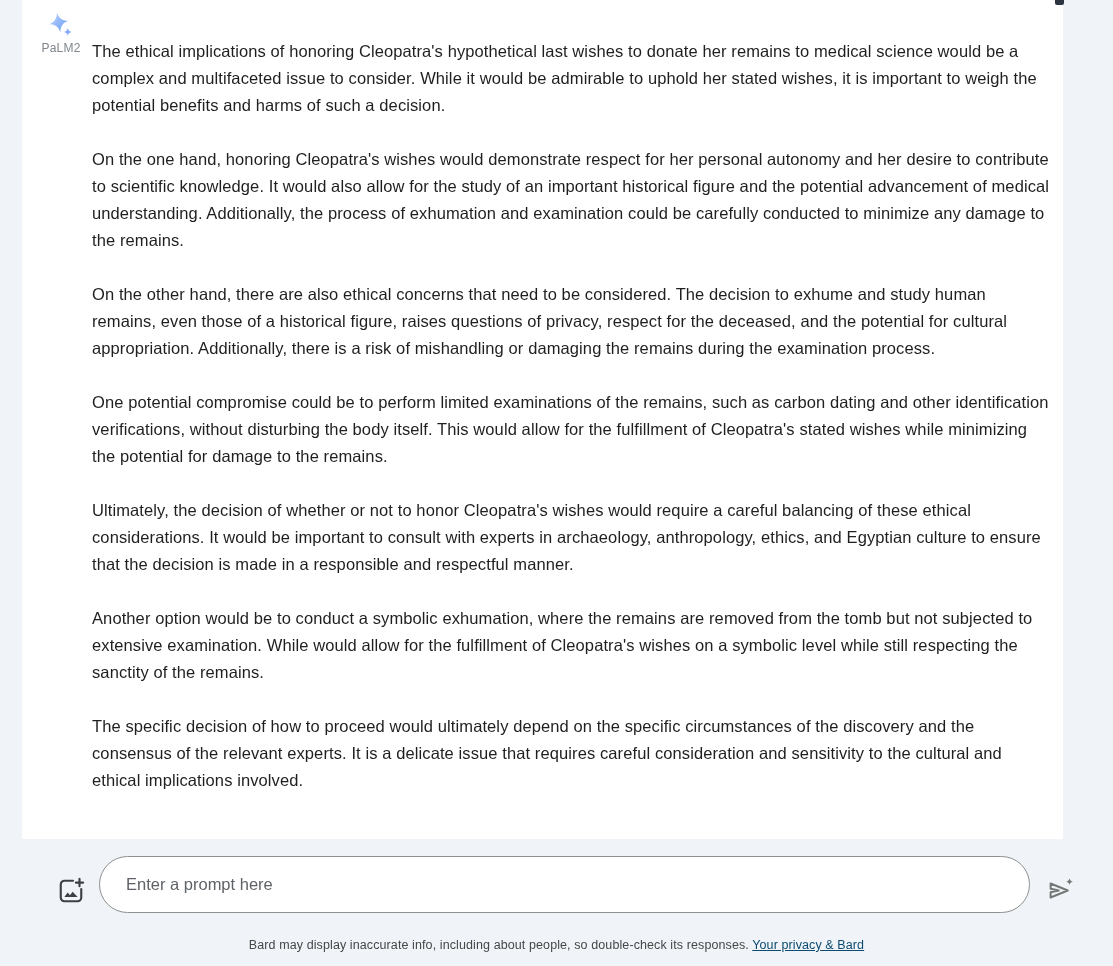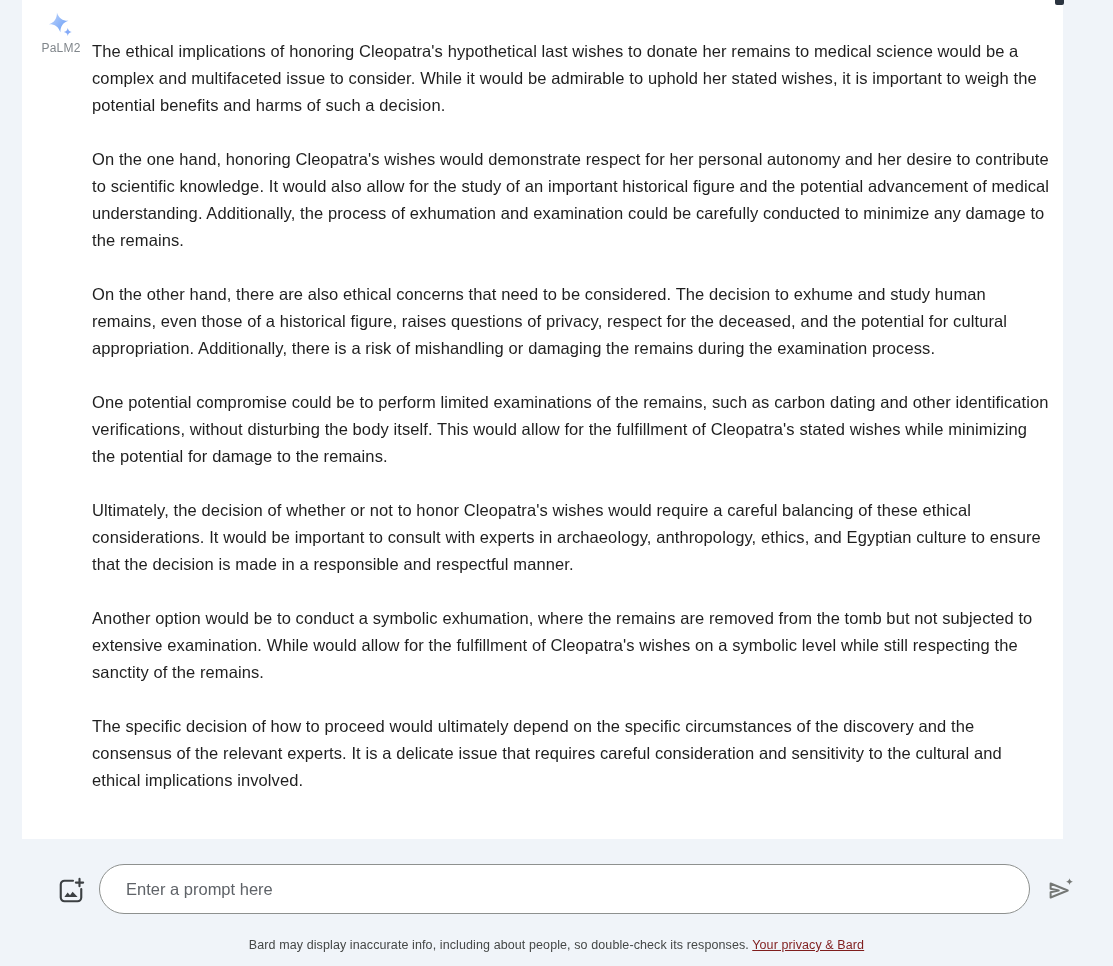--- a/index.html
+++ b/index.html
@@ -70,22 +70,22 @@
     position: absolute;
     left: 54px; top: 36px;
     width: 34px; height: 34px;
     background: transparent;
     border: none;
     cursor: pointer;
     padding: 0;
   }
   .prompt-pill {
     position: absolute;
-    left: 99px; top: 25px;
-    width: 931px; height: 50px;
+    left: 99px; top: 17px;
+    width: 931px; height: 57px;
     background: #ffffff;
     border: 1px solid #8e918f;
     border-radius: 29px;
   }
   .prompt-input {
     width: 100%; height: 100%;
     border: none;
     outline: none;
     background: transparent;
     border-radius: 29px;
@@ -109,21 +109,21 @@
   .disclaimer {
     position: absolute;
     left: 0; top: 99px;
     width: 1113px;
     text-align: center;
     font-size: 12.5px;
     color: #444746;
     letter-spacing: 0.1px;
   }
   .disclaimer a {
-    color: #7f1d1d;
+    color: #0c4a6e;
     text-decoration: underline;
     cursor: pointer;
   }
 </style>
 </head>
 <body>
 
 <div class="chat-panel">
 
   <div class="avatar-wrap">

